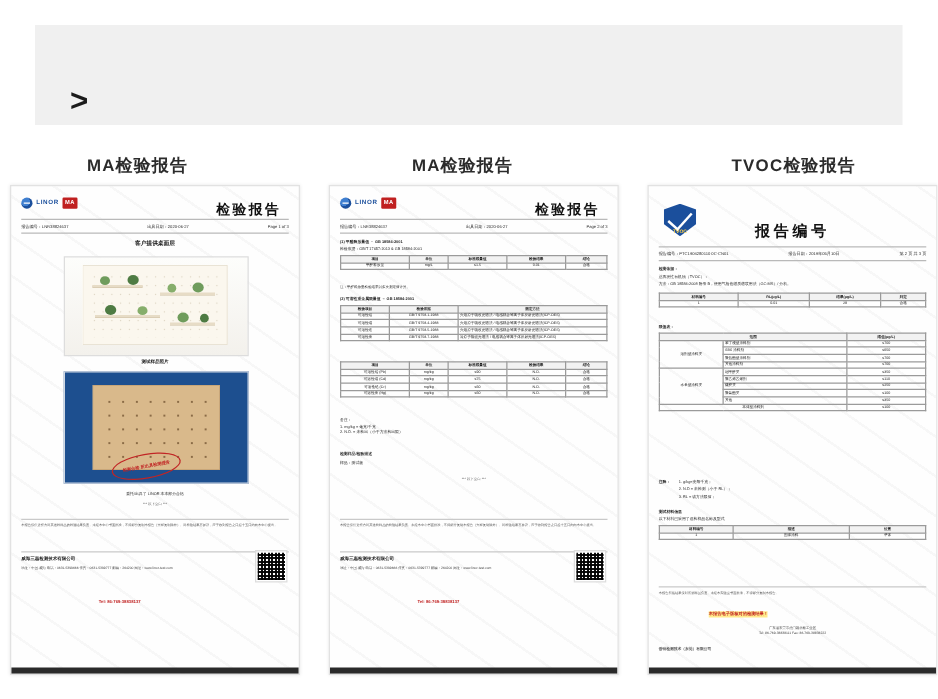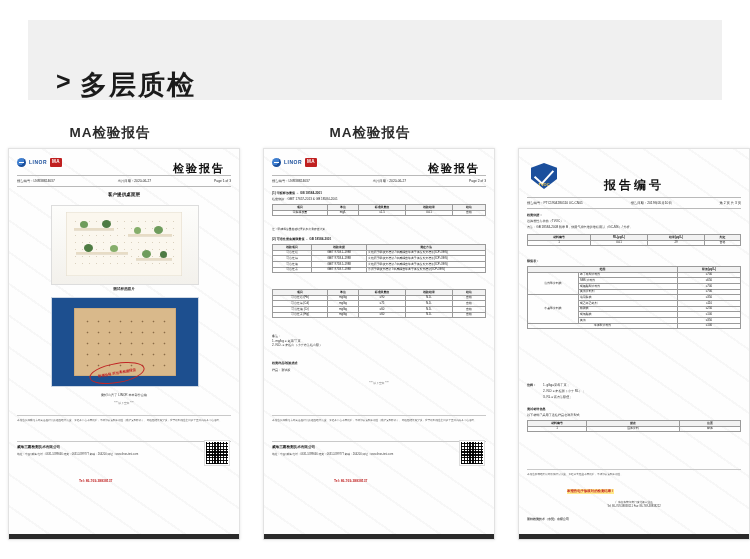--- a/index.html
+++ b/index.html
@@ -203,25 +203,25 @@
     position:absolute;height:5px;background:#2a2a2a;
   }
 </style>
 </head>
 <body>
 
 <div class="page">
 
   <div class="banner">
     <span class="banner-arrow">&gt;</span>
-    <span class="banner-title">多层质检</span>
   </div>
 
   <div class="col-title ct1">MA检验报告</div>
   <div class="col-title ct2">MA检验报告</div>
+  <div class="col-title ct3">TVOC检验报告</div>
 
   <div class="sheet s1">
     <div class="wm"></div>
 
     <div class="logo-row">
       <span class="logo-mark"></span>
       <span class="logo-text">LINOR</span>
       <span class="logo-ma">MA</span>
     </div>
     <div class="doc-title">检验报告</div>

